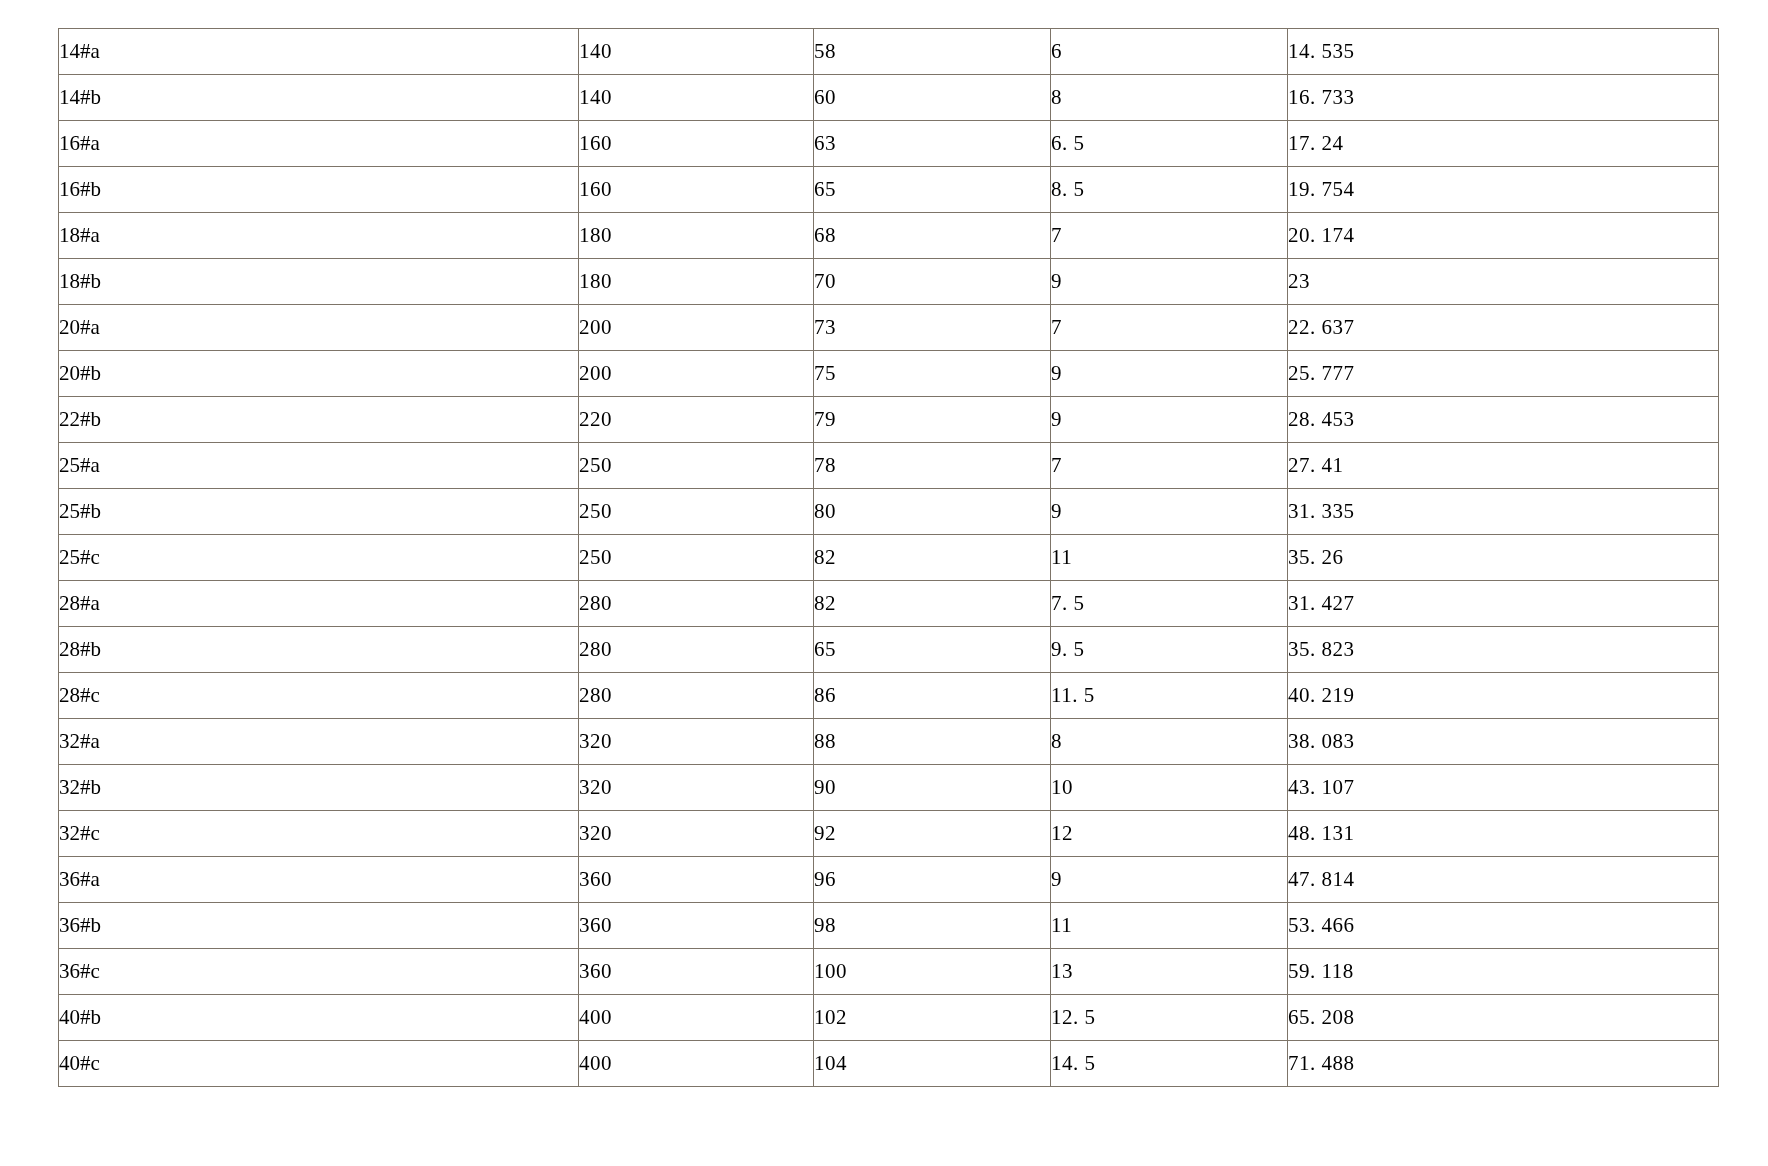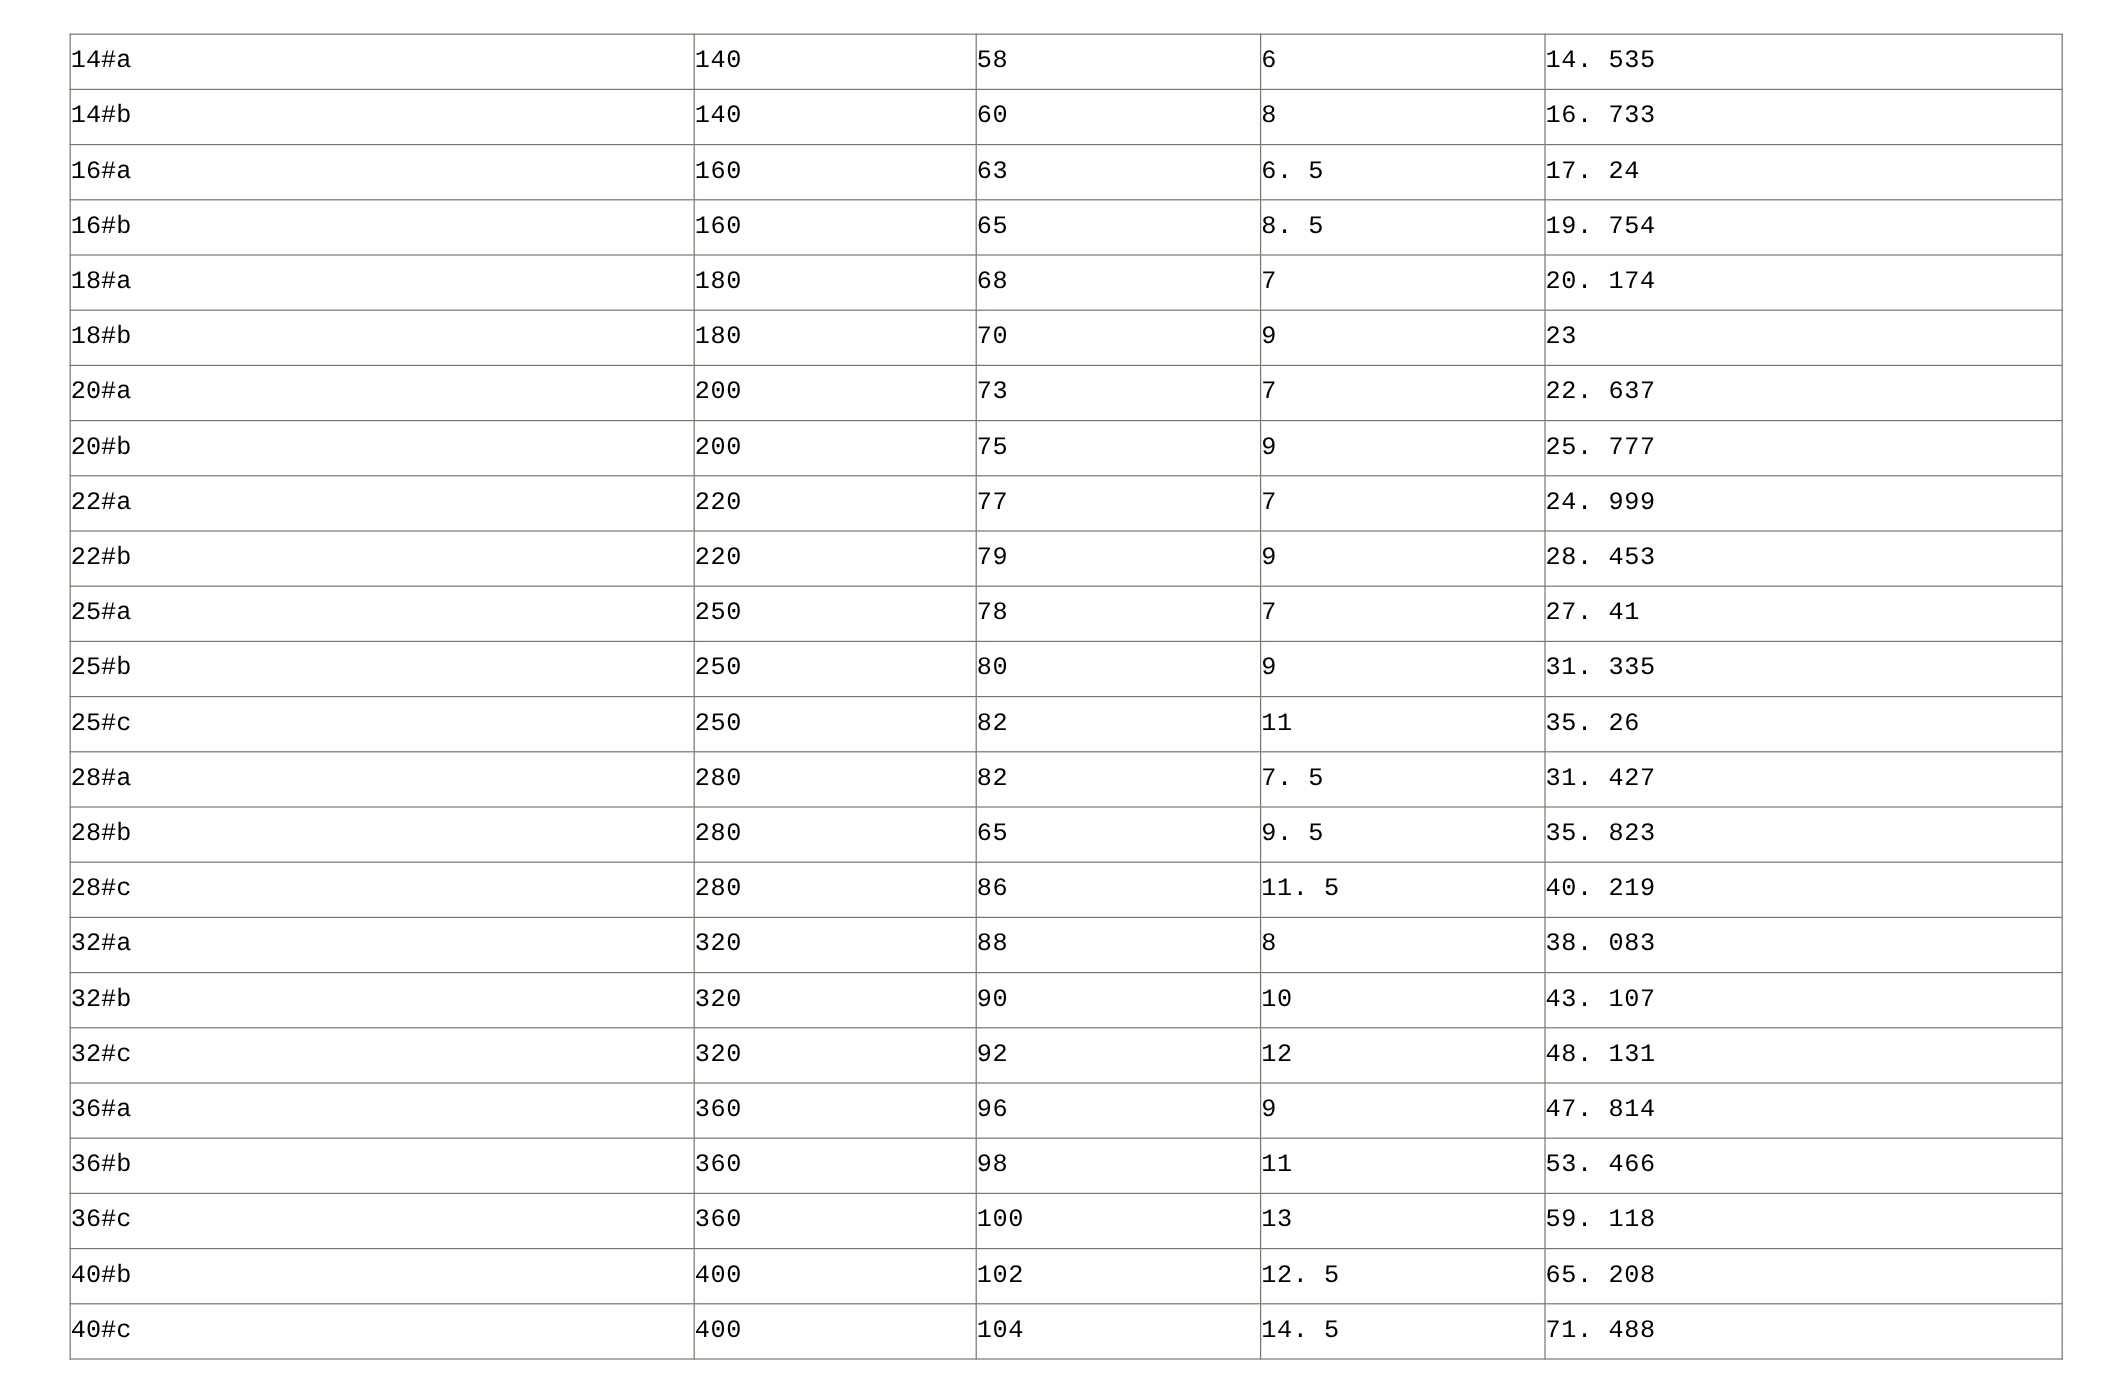--- a/index.html
+++ b/index.html
@@ -13,21 +13,20 @@
     font-family: "Liberation Serif", serif;
     color: #000000;
     overflow: hidden;
   }
   .page {
     position: relative;
     width: 1768px;
     height: 1166px;
     box-sizing: border-box;
     padding: 28px 48px 0 58px;
-    font-family: Liberation Mono, monospace;
   }
   table.spec-table {
     border-collapse: collapse;
     width: 1660px;
     table-layout: fixed;
   }
   table.spec-table td {
     border: 1px solid #7d7468;
     height: 45px;
     padding: 0 0 0 0;
@@ -123,27 +122,20 @@
           <td class="col4 num">22. 637</td>
         </tr>
         <tr>
           <td class="col0">20#b</td>
           <td class="col1 num">200</td>
           <td class="col2 num">75</td>
           <td class="col3 num">9</td>
           <td class="col4 num">25. 777</td>
         </tr>
         <tr>
-          <td class="col0">22#a</td>
-          <td class="col1 num">220</td>
-          <td class="col2 num">77</td>
-          <td class="col3 num">7</td>
-          <td class="col4 num">24. 999</td>
-        </tr>
-        <tr>
           <td class="col0">22#b</td>
           <td class="col1 num">220</td>
           <td class="col2 num">79</td>
           <td class="col3 num">9</td>
           <td class="col4 num">28. 453</td>
         </tr>
         <tr>
           <td class="col0">25#a</td>
           <td class="col1 num">250</td>
           <td class="col2 num">78</td>

